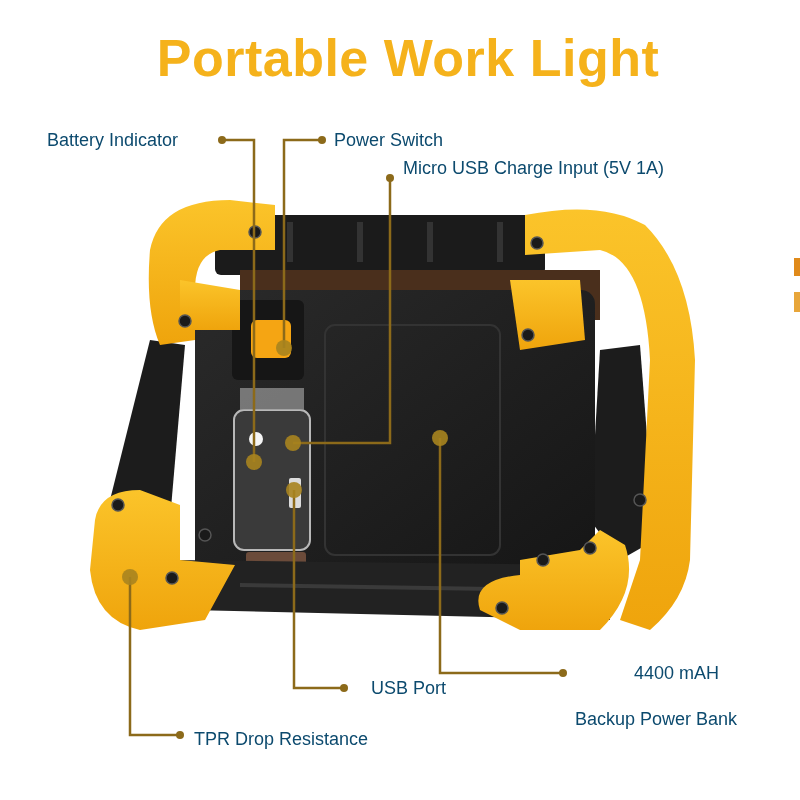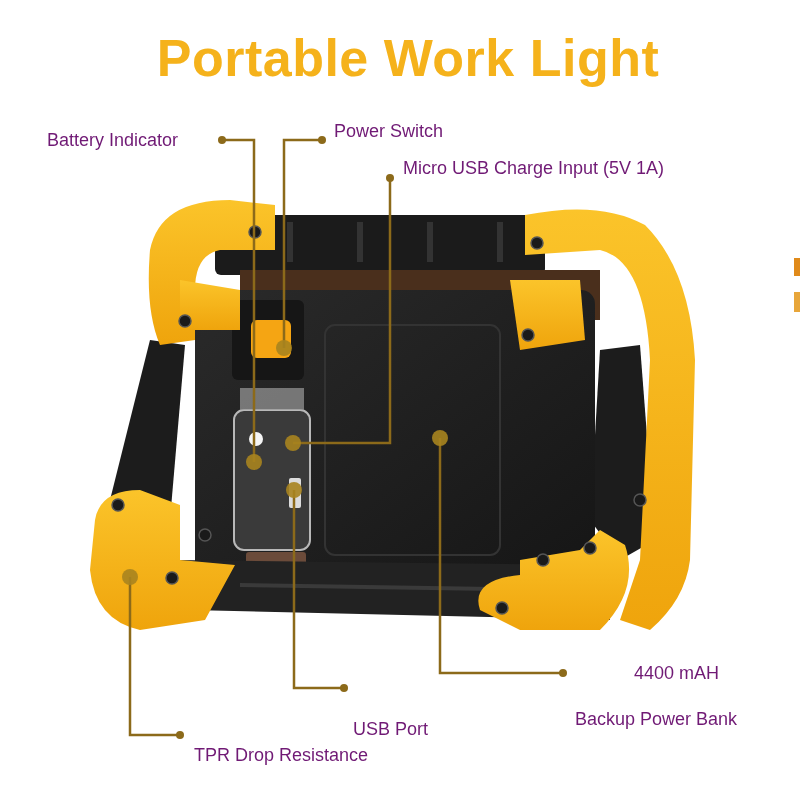--- a/index.html
+++ b/index.html
@@ -1,20 +1,20 @@
 <!DOCTYPE html>
 <html><head>
 <meta charset="utf-8">
 <style>
   html, body { margin:0; padding:0; background:#ffffff; }
   body { width:800px; height:800px; position:relative; overflow:hidden;
          font-family: "Liberation Sans", "DejaVu Sans", sans-serif; }
   .title { position:absolute; left:0; width:816px; top:28px; text-align:center;
            font-size:52px; font-weight:bold; color:#F5B21B; letter-spacing:0.5px; }
-  .label { position:absolute; font-size:18px; color:#701a75; white-space:nowrap; line-height:22px; }
+  .label { position:absolute; font-size:18px; color:#0c4a6e; white-space:nowrap; line-height:22px; }
   .device { position:absolute; left:0; top:0; width:800px; height:800px; }
   .lines { position:absolute; left:0; top:0; width:800px; height:800px; pointer-events:none; }
   .edge { position:absolute; right:0; width:6px; }
 </style>
 </head>
 <body>
 
 <div class="title">Portable Work Light</div>
 
 <svg class="device" viewBox="0 0 800 800" xmlns="http://www.w3.org/2000/svg">
@@ -100,21 +100,21 @@
     <circle cx="254" cy="462" r="8"></circle>
       <circle cx="284" cy="348" r="8"></circle>
     <circle cx="293" cy="443" r="8"></circle>
       <circle cx="294" cy="490" r="8"></circle>
     <circle cx="440" cy="438" r="8"></circle>
       <circle cx="130" cy="577" r="8"></circle>
   </g>
 </svg>
 
 <div class="label" style="left:47px; top:129px;">Battery Indicator</div>
-<div class="label" style="left:334px; top:120px;">Power Switch</div>
+<div class="label" style="left:334px; top:129px;">Power Switch</div>
 <div class="label" style="left:403px; top:157px;">Micro USB Charge Input (5V 1A)</div>
-<div class="label" style="left:353px; top:677px;margin-top:41px;">USB Port</div>
+<div class="label" style="left:371px; top:677px;">USB Port</div>
 <div class="label" style="left:597px; top:662px;margin-left:37px;">4400 mAH</div>
 <div class="label" style="left:575px; top:708px;">Backup Power Bank</div>
-<div class="label" style="left:194px; top:744px;">TPR Drop Resistance</div>
+<div class="label" style="left:194px; top:728px;">TPR Drop Resistance</div>
 
 <div class="edge" style="top:258px; height:18px; background:#E08A1A;"></div>
 <div class="edge" style="top:292px; height:20px; background:#E8A63A;"></div>
 
 </body></html>

